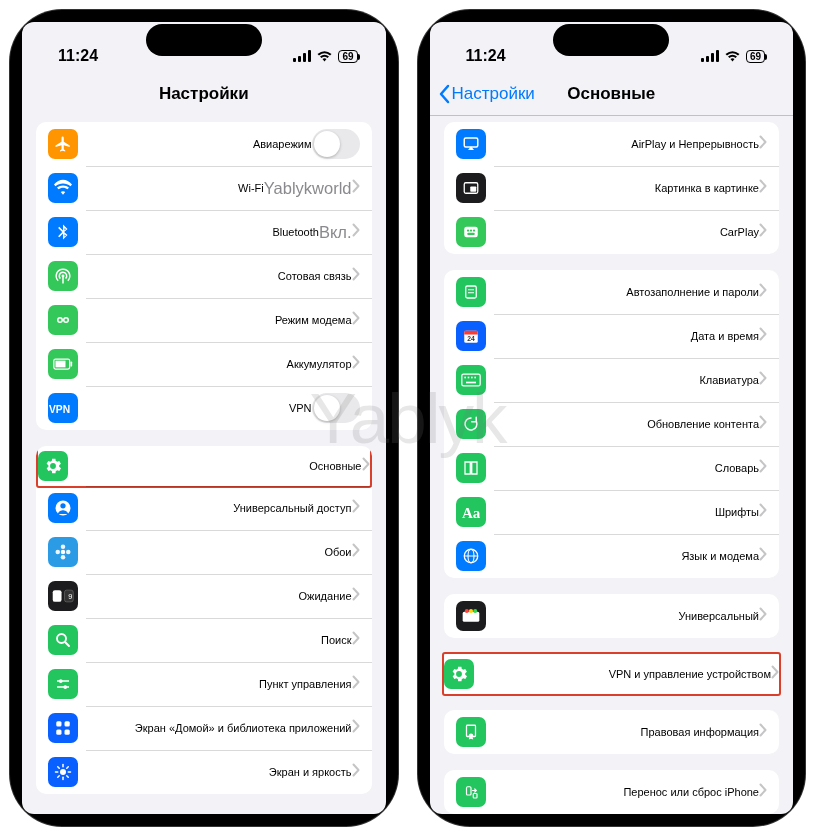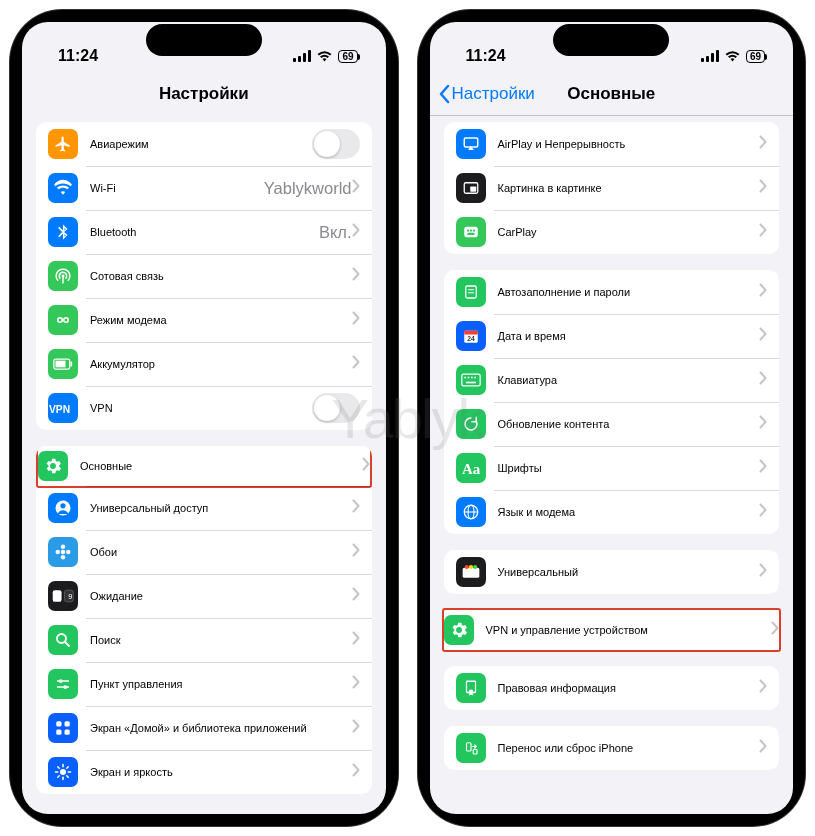--- a/index.html
+++ b/index.html
@@ -19,25 +19,26 @@
     background: #000;
     border-radius: 52px;
     padding: 12px;
     position: relative;
     box-shadow: 0 0 0 1px #333;
   }
   .screen {
     width: 100%;
     height: 100%;
     background: #f2f2f7;
-    border-radius: 26px;
+    border-radius: 12px;
     overflow: hidden;
     position: relative;
     display: flex;
     flex-direction: column;
+    text-align: right;
   }
   .notch {
     position: absolute;
     top: 14px; left: 50%; transform: translateX(-50%);
     width: 116px; height: 32px;
     background: #000; border-radius: 18px;
     z-index: 10;
   }
   .status-bar {
     height: 50px;
@@ -112,21 +113,21 @@
   .bg-black  { background: #1c1c1e; }
   .bg-cyan   { background: #2c9be6; }
   .bg-display{ background:#0a60ff; }
 
   .chevron svg path { stroke: #c5c5c7; }
 
   .watermark {
     position: absolute;
     top: 50%; left: 50%;
     transform: translate(-50%, -50%);
-    font-size: 56px;
+    font-size: 71px;
     color: rgba(120,120,120,0.18);
     font-weight: 400;
     pointer-events: none;
     z-index: 100;
     letter-spacing: -2px;
   }
 </style>
 </head>
 <body>
 
@@ -482,20 +483,32 @@
                 <path d="M19 3v6h-6" fill="none" stroke="#fff" stroke-width="2" stroke-linecap="round"></path>
               </svg>
             </span>
             <span class="label">Обновление контента</span>
             <span class="chevron"><svg width="8" height="14" viewBox="0 0 8 14">
                 <path d="M1.5 1.5 L6.5 7 L1.5 12.5" stroke-width="2" fill="none" stroke-linecap="round" stroke-linejoin="round"></path>
               </svg></span>
           </div>
           <div class="row">
             <span class="icon bg-gray">
+              <svg width="18" height="18" viewBox="0 0 24 24">
+                <path d="M4 4h7v16H4zM13 4h7v16h-7z" fill="none" stroke="#fff" stroke-width="1.7"></path>
+                <line x1="12" y1="4" x2="12" y2="20" stroke="#fff" stroke-width="1.7"></line>
+              </svg>
+            </span>
+            <span class="label">Словарь</span>
+            <span class="chevron"><svg width="8" height="14" viewBox="0 0 8 14">
+                <path d="M1.5 1.5 L6.5 7 L1.5 12.5" stroke-width="2" fill="none" stroke-linecap="round" stroke-linejoin="round"></path>
+              </svg></span>
+          </div>
+          <div class="row">
+            <span class="icon bg-gray">
               <svg width="24" height="20" viewBox="0 0 24 20">
                 <text x="3" y="16" font-size="15" font-weight="700" fill="#fff" font-family="serif">Aa</text>
               </svg>
             </span>
             <span class="label">Шрифты</span>
             <span class="chevron"><svg width="8" height="14" viewBox="0 0 8 14">
                 <path d="M1.5 1.5 L6.5 7 L1.5 12.5" stroke-width="2" fill="none" stroke-linecap="round" stroke-linejoin="round"></path>
               </svg></span>
           </div>
           <div class="row">

